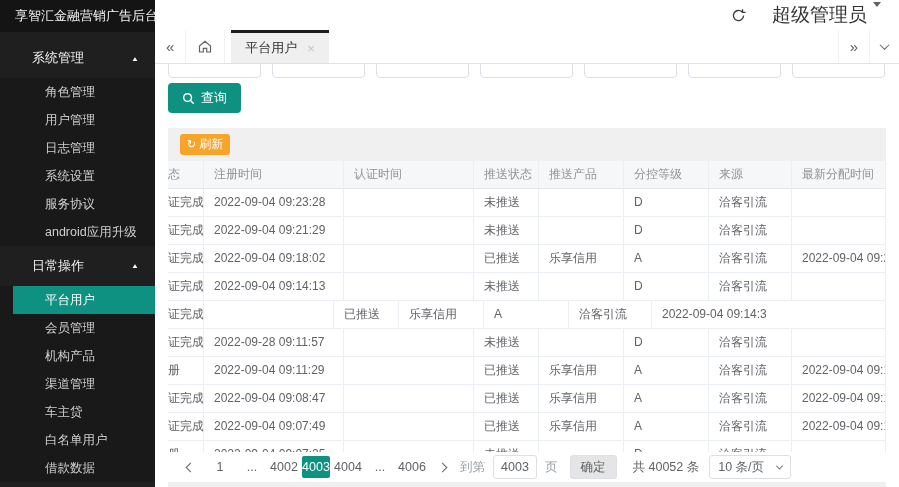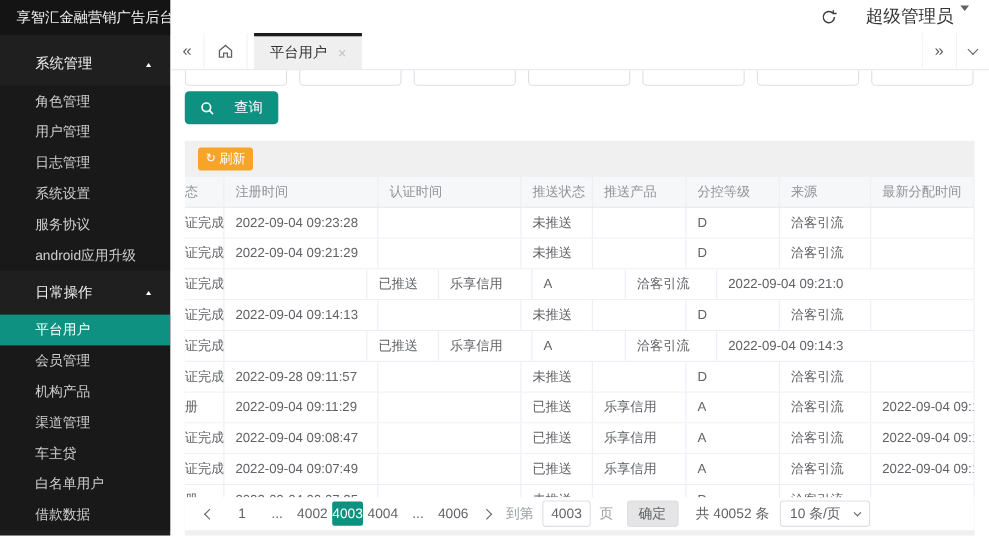--- a/index.html
+++ b/index.html
@@ -5,49 +5,49 @@
   * { margin:0; padding:0; box-sizing:border-box; }
   html,body { width:899px; height:487px; overflow:hidden; font-family:"Liberation Sans","DejaVu Sans",sans-serif; background:#fff; }
   body { display:flex; }
 
   
   .sidebar { width:155px; flex-shrink:0; background:#1f1f1f; overflow:hidden; }
   .side-title { height:32px; line-height:32px; padding-left:15px; font-size:13px; color:#f2f2f2; background:#141414; white-space:nowrap; }
   .menu { margin-top:6px; }
   .group-head { display:flex; align-items:center; height:40px; padding:0 16px 0 32px; font-size:13px; color:#f2f2f2; cursor:pointer; }
   .group-head .arrow { margin-left:auto; font-size:8px; color:#fff; transform:scaleY(.8); }
-  .group-items { background:#191919; }
+  .group-items { background:#191919;padding-left:13px; }
   .menu-item { height:28px; line-height:28px; padding-left:32px; font-size:12.5px; color:#cfcfcf; white-space:nowrap; cursor:pointer; }
   .menu-item.active { background:#0e9180; color:#fff; }
 
   
   .main { flex:1; min-width:0; display:flex; flex-direction:column; }
 
   .topbar { height:30px; display:flex; align-items:center; justify-content:flex-end; padding-right:18px; gap:26px; background:#fff; }
   .refresh-top { display:flex; align-items:center; cursor:pointer; }
-  .userbox { display:flex; align-items:flex-start; gap:6px; font-size:16px; color:#333; cursor:pointer; }
+  .userbox { display:flex; align-items:flex-start; gap:6px; font-size:19px; color:#333; cursor:pointer; }
   .caret-down { width:0; height:0; border-left:4px solid transparent; border-right:4px solid transparent; border-top:5px solid #5f6368; }
 
   .tabbar { height:34px; display:flex; align-items:stretch; background:#fff; border-bottom:1px solid #e2e2e2; box-shadow:0 1px 3px rgba(0,0,0,.05); }
   .tab-tool { display:flex; align-items:center; padding:0 11px; color:#5a5a5a; font-size:15px; cursor:pointer; border-right:1px solid #f2f2f2; }
   .tab-tool.no-sep { border-right:none; }
   .tab { display:flex; align-items:center; gap:10px; padding:0 14px; margin-left:6px; background:#efefef; border-top:3px solid #1c1c1c; font-size:13px; color:#333; cursor:pointer; }
   .tab .close { font-size:13px; color:#c2c2c2; line-height:1; }
   .tab-right { margin-left:auto; display:flex; align-items:stretch; }
   .tab-right .tab-tool { border-right:none; border-left:1px solid #f2f2f2; }
   .chev { display:inline-block; width:7px; height:7px; border-right:1.5px solid #5f6368; border-bottom:1.5px solid #5f6368; }
   .chev.down { transform:rotate(45deg) translate(-1px,-1px); }
   .chev.left  { transform:rotate(135deg); }
   .chev.right { transform:rotate(-45deg); }
 
   
   .content { flex:1; position:relative; padding:0 13px; background:#fff; overflow:hidden; }
   .filters { height:15px; overflow:hidden; display:flex; gap:11px; }
   .filters input { width:93px; height:28px; margin-top:-14px; border:1px solid #dcdfe6; border-radius:4px; flex-shrink:0; outline:none; padding:0 8px; font-size:12px; color:#606266; }
-  .search-btn { margin-top:4px; display:inline-flex; align-items:center; gap:18px; height:30px; padding:12px 14px; border:none; border-radius:4px; background:#0e9180; color:#fff; font-size:13px; cursor:pointer; font-family:inherit; }
+  .search-btn { margin-top:4px; display:inline-flex; align-items:center; gap:6px; height:30px; padding:12px 14px; border:none; border-radius:4px; background:#0e9180; color:#fff; font-size:13px; cursor:pointer; font-family:inherit; }
 
   .panel { margin-top:15px; height:372px; background:#f0f0f0; position:relative; overflow:hidden; }
   .panel-toolbar { padding:6px 12px; }
   .refresh-btn { display:inline-flex; align-items:center; gap:3px; height:21px; padding:0 7px; border:none; border-radius:3px; background:#f7a428; color:#fff; font-size:12px; cursor:pointer; font-family:inherit; }
   .refresh-btn .rico { font-size:11px; line-height:1; }
 
   .tbl { background:#fff; font-size:12px; color:#606266; }
   .tr { display:flex; height:28px; border-bottom:1px solid #ebeef5; background:#fff; }
   .tr.head { background:#f6f7f8; color:#8f9297; border-bottom:1px solid #e7e8ea; }
   .td { line-height:27px; padding:0 10px; overflow:hidden; white-space:nowrap; border-right:1px solid #ebeef5; flex-shrink:0; }
@@ -188,20 +188,21 @@
               <div class="td c1">2022-09-04 09:21:29</div>
               <div class="td c2"></div>
               <div class="td c3">未推送</div>
               <div class="td c4"></div>
               <div class="td c5">D</div>
               <div class="td c6">洽客引流</div>
               <div class="td c7"></div>
             </div>
             <div class="tr">
               <div class="td c0">证完成</div>
+              <div class="td c1">2022-09-04 09:18:02</div>
               <div class="td c2"></div>
               <div class="td c3">已推送</div>
               <div class="td c4">乐享信用</div>
               <div class="td c5">A</div>
               <div class="td c6">洽客引流</div>
               <div class="td c7">2022-09-04 09:21:0</div>
             </div>
             <div class="tr">
               <div class="td c0">证完成</div>
               <div class="td c1">2022-09-04 09:14:13</div>

